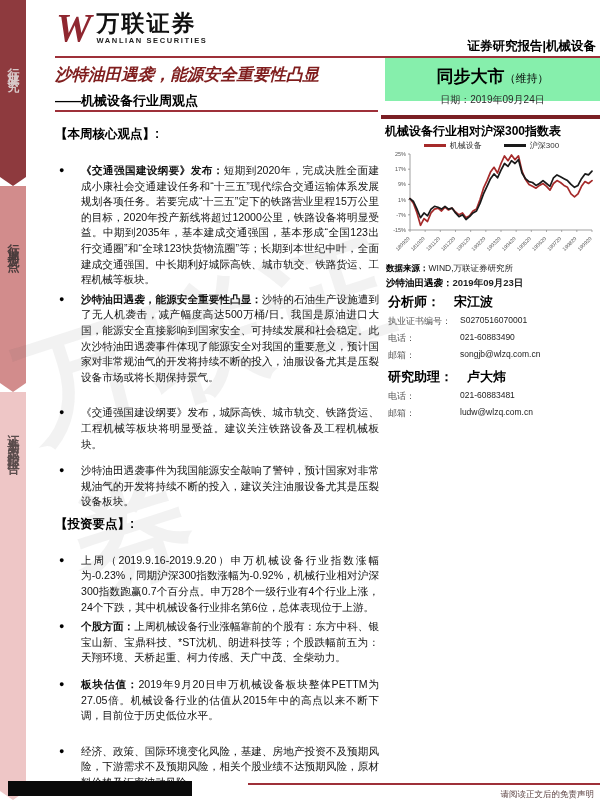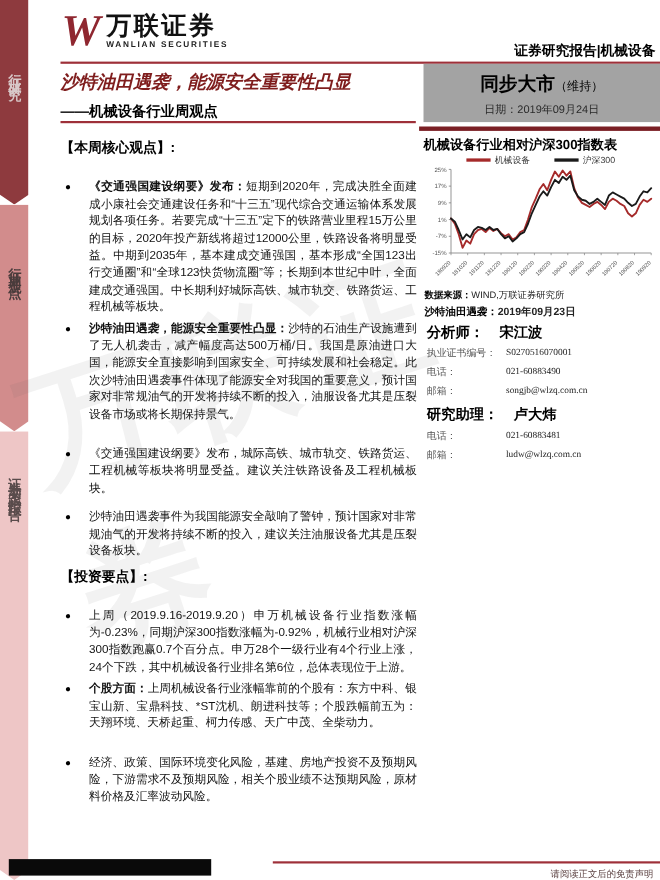--- a/index.html
+++ b/index.html
@@ -31,40 +31,40 @@
   #report-type { position:absolute; right:4px; top:38px; font-weight:bold; font-size:12.5px; color:#000; }
   .redrule { position:absolute; height:2px; background:#9e3039; }
   #rule-top { left:55px; right:0; top:56px; }
   #doc-title { position:absolute; left:55px; top:64px; width:325px; text-align:left;
                font-weight:bold; font-size:16.5px; color:#7f1d1d;font-style:italic; }
   #doc-subtitle { position:absolute; left:55px; top:92px; width:322px; text-align:left;
                   font-weight:bold; font-size:13px; color:#000; }
   #rule-mid { left:55px; width:323px; top:110px; }
 
   
-  #rating-box { position:absolute; left:385px; top:58px; width:215px; height:53px;
-                background:#a3a3a3; text-align:center; padding-top:7px; }
+  #rating-box { position:absolute; left:385px; top:58px; width:215px; height:43px;
+                background:#86efac; text-align:center; padding-top:7px; }
   #rating-box .line1 { font-size:17px; font-weight:bold; color:#000; }
   #rating-box .line1 .note { font-size:11px; font-weight:normal; }
   #rating-box .line2 { font-size:10px; color:#2a2a2a; margin-top:5px; }
 
   
   #panel-border { position:absolute; left:381px; top:115px; width:219px; height:4px; background:#7a1f24; }
   #chart-title { position:absolute; left:385px; top:123px; width:215px;
                  font-weight:bold; font-size:12px; color:#000; }
   #chart-legend { position:absolute; left:385px; top:140px; width:213px; display:flex;
                   justify-content:center; gap:22px; font-size:8px; color:#333; align-items:center; }
   .leg-swatch { display:inline-block; width:22px; height:3px; margin-right:4px; vertical-align:middle; }
   #chart-svg { position:absolute; left:384px; top:150px; }
   .src-line { position:absolute; left:386px; font-size:8.5px; color:#222; }
   .src-line b { color:#000; }
   #src1 { top:263px; }
   #src2 { top:277px; font-size:9.5px; font-weight:bold; }
   .an-row { position:absolute; left:388px; font-size:9px; color:#555; }
-  .an-row .val { position:absolute; left:72px; color:#222; font-family:Liberation Serif, serif; font-size:8.5px; white-space:nowrap;text-align:right; }
+  .an-row .val { position:absolute; left:72px; color:#222; font-family:Liberation Sans, sans-serif; font-size:8.5px; white-space:nowrap;text-align:right; }
   .an-head { position:absolute; left:388px; font-weight:bold; font-size:13px; color:#000; }
   .an-head .nm { margin-left:14px; }
 
   
   #main-col { position:absolute; left:55px; top:120px; width:324px; }
   .sec-head { font-weight:bold; font-size:12.5px; color:#000; margin:6px 0 4px 0; }
   ul.bullets { list-style:none;margin-top:20px; }
   ul.bullets li { position:relative; padding-left:26px; font-size:10.6px; line-height:15.6px;
                   text-align:justify; margin-bottom:4px; color:#111; }
   ul.bullets li.gap { margin-bottom:11px; }
@@ -208,20 +208,21 @@
       <li><span class="lead">沙特油田遇袭，能源安全重要性凸显：</span><span>沙特的石油生产设施遭到了无人机袭击，减产幅度高达500万桶/日。我国是原油进口大国，能源安全直接影响到国家安全、可持续发展和社会稳定。此次沙特油田遇袭事件体现了能源安全对我国的重要意义，预计国家对非常规油气的开发将持续不断的投入，油服设备尤其是压裂设备市场或将长期保持景气。</span></li>
     </ul>
     <ul class="bullets">
       <li class="gap"><span class="lead"></span><span>《交通强国建设纲要》发布，城际高铁、城市轨交、铁路货运、工程机械等板块将明显受益。建议关注铁路设备及工程机械板块。</span></li>
       <li><span class="lead"></span><span>沙特油田遇袭事件为我国能源安全敲响了警钟，预计国家对非常规油气的开发将持续不断的投入，建议关注油服设备尤其是压裂设备板块。</span></li>
     </ul>
     <div class="sec-head">【投资要点】:</div>
     <ul class="bullets">
       <li><span class="lead"></span><span>上周（2019.9.16-2019.9.20）申万机械设备行业指数涨幅为-0.23%，同期沪深300指数涨幅为-0.92%，机械行业相对沪深300指数跑赢0.7个百分点。申万28个一级行业有4个行业上涨，24个下跌，其中机械设备行业排名第6位，总体表现位于上游。</span></li>
       <li class="gap"><span class="lead">个股方面：</span><span>上周机械设备行业涨幅靠前的个股有：东方中科、银宝山新、宝鼎科技、*ST沈机、朗进科技等；个股跌幅前五为：天翔环境、天桥起重、柯力传感、天广中茂、全柴动力。</span></li>
+      <li><span class="lead">板块估值：</span><span>2019年9月20日申万机械设备板块整体PETTM为27.05倍。机械设备行业的估值从2015年中的高点以来不断下调，目前位于历史低位水平。</span></li>
     </ul>
     <ul class="bullets">
       <li><span class="lead"></span><span>经济、政策、国际环境变化风险，基建、房地产投资不及预期风险，下游需求不及预期风险，相关个股业绩不达预期风险，原材料价格及汇率波动风险。</span></li>
     </ul>
   </div>
 
   <div id="footer-bar">
     <span>慧博资讯</span>
   </div>
   <div class="redrule" id="rule-bottom"></div>

